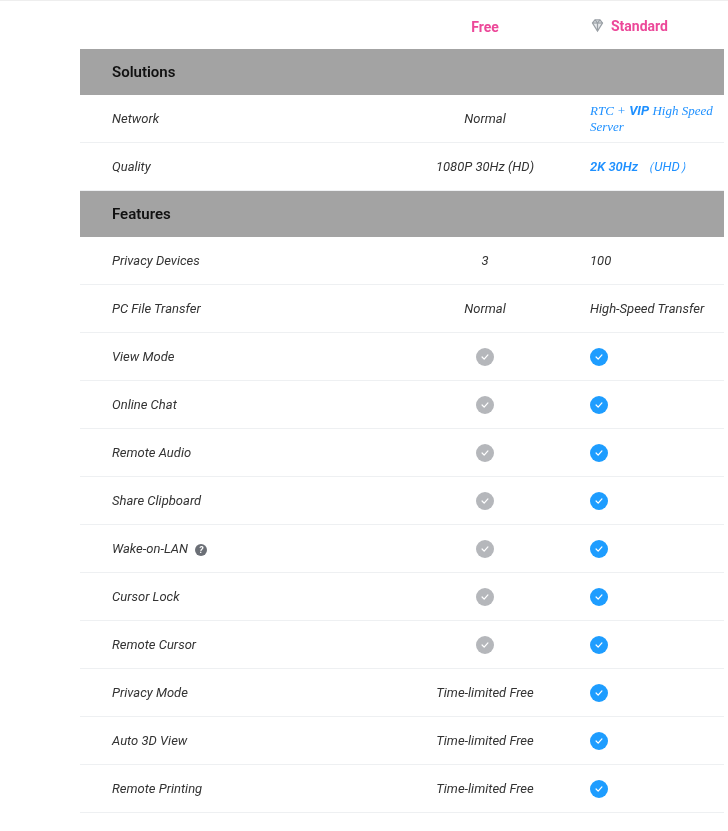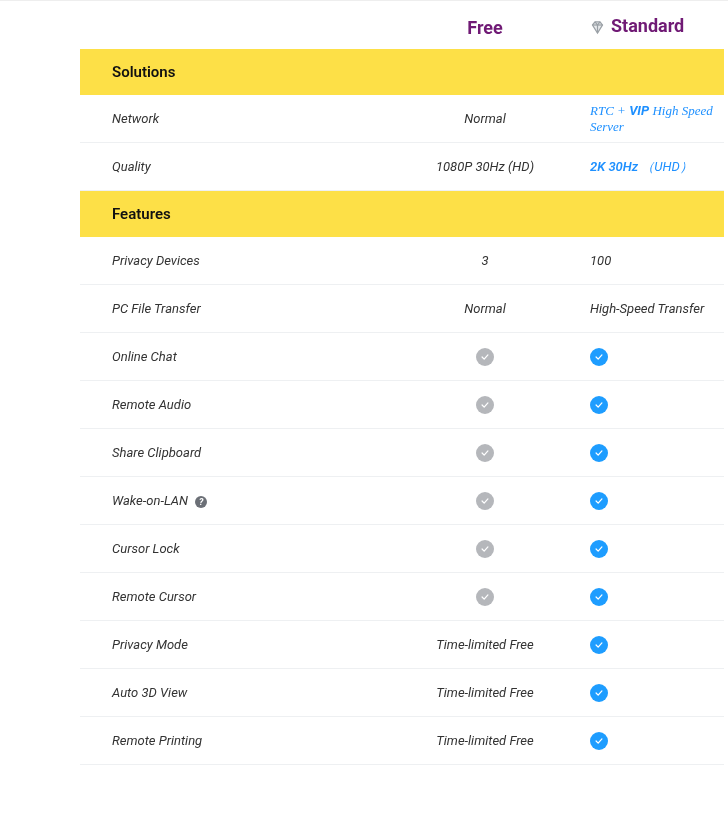--- a/index.html
+++ b/index.html
@@ -17,29 +17,29 @@
   }
   .header-row {
     display: flex;
     align-items: center;
     height: 44px;
   }
   .col-label { width: 300px; padding-left: 32px; }
   .col-free  { width: 210px; text-align: center; }
   .col-std   { flex: 1; text-align: left; }
   .header-row .col-free,
-  .header-row .col-std { font-weight: 700; font-size: 18px; color: #701a75; }
+  .header-row .col-std { font-weight: 700; font-size: 14px; color: #ec4899; }
   .std-hdr {
     display: inline-flex; align-items: center; gap: 6px;
   }
   .diamond-icon {
     width: 15px; height: 15px; display: inline-block;
   }
   .section {
-    background: #fde047;
+    background: #a3a3a3;
     font-weight: 600;
     font-size: 15px;
     color: #111;
     padding: 14px 0 14px 32px;
   }
   .row {
     display: flex;
     align-items: center;
     min-height: 48px;
     border-bottom: 1px solid #eef0f2;
@@ -125,20 +125,33 @@
       <div class="col-free cell-free">3</div>
       <div class="col-std cell-std">100</div>
     </div>
 
     <div class="row">
       <div class="col-label">PC File Transfer</div>
       <div class="col-free cell-free">Normal</div>
       <div class="col-std cell-std">High-Speed Transfer</div>
     </div>
 
+    <div class="row">
+      <div class="col-label">View Mode</div>
+      <div class="col-free"><span class="check gray">
+            <svg viewBox="0 0 24 24">
+              <path d="M5 12 L10 17 L19 7" stroke="#fff" stroke-width="3" fill="none" stroke-linecap="round" stroke-linejoin="round"></path>
+            </svg>
+          </span></div>
+      <div class="col-std"><span class="check blue">
+            <svg viewBox="0 0 24 24">
+              <path d="M5 12 L10 17 L19 7" stroke="#fff" stroke-width="3" fill="none" stroke-linecap="round" stroke-linejoin="round"></path>
+            </svg>
+          </span></div>
+    </div>
 
     <div class="row">
       <div class="col-label">Online Chat</div>
       <div class="col-free"><span class="check gray">
             <svg viewBox="0 0 24 24">
               <path d="M5 12 L10 17 L19 7" stroke="#fff" stroke-width="3" fill="none" stroke-linecap="round" stroke-linejoin="round"></path>
             </svg>
           </span></div>
       <div class="col-std"><span class="check blue">
             <svg viewBox="0 0 24 24">

